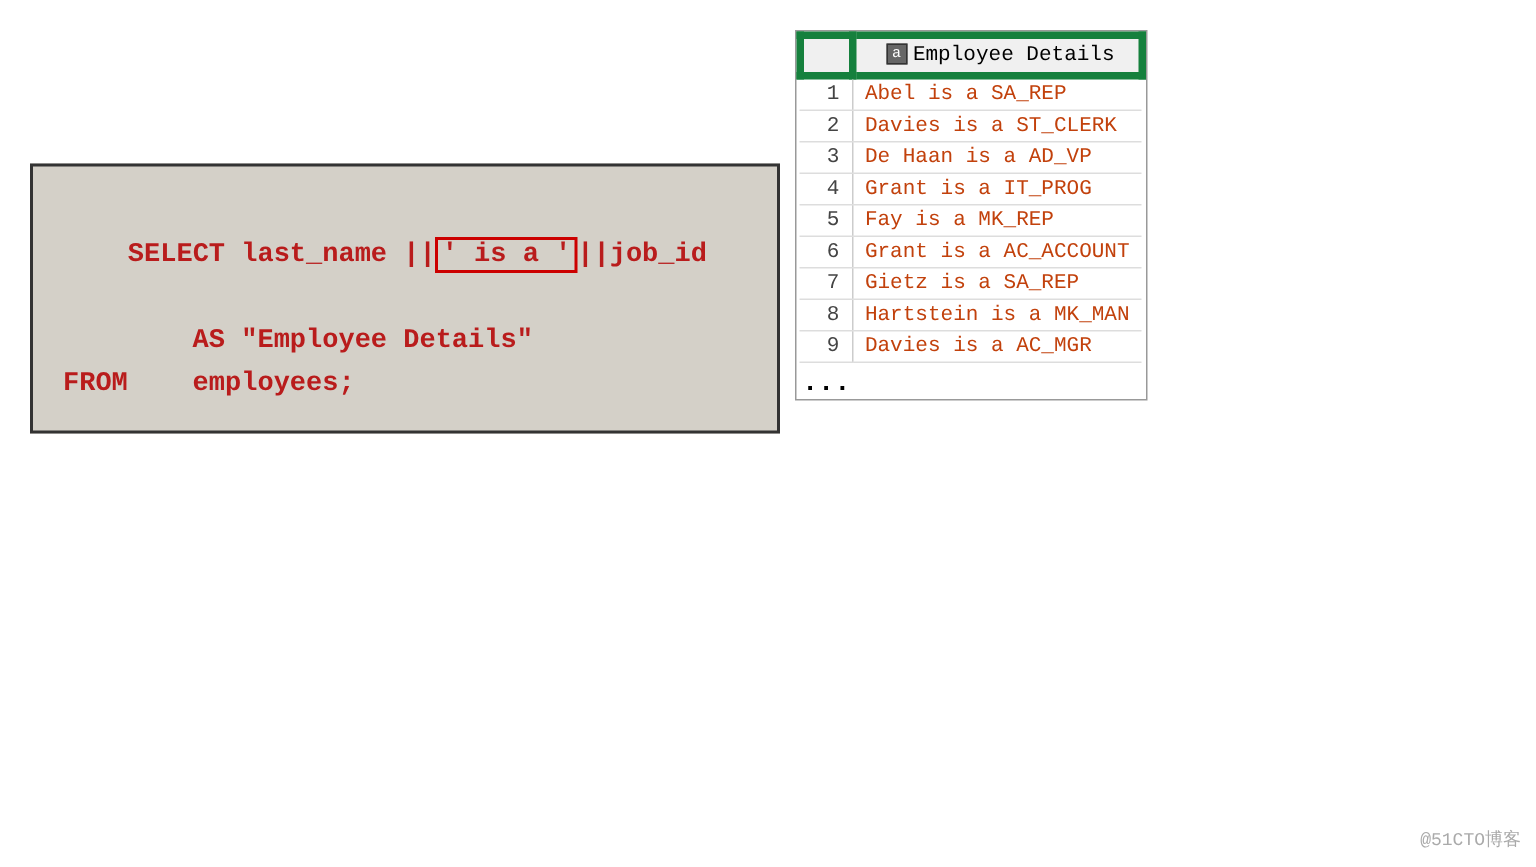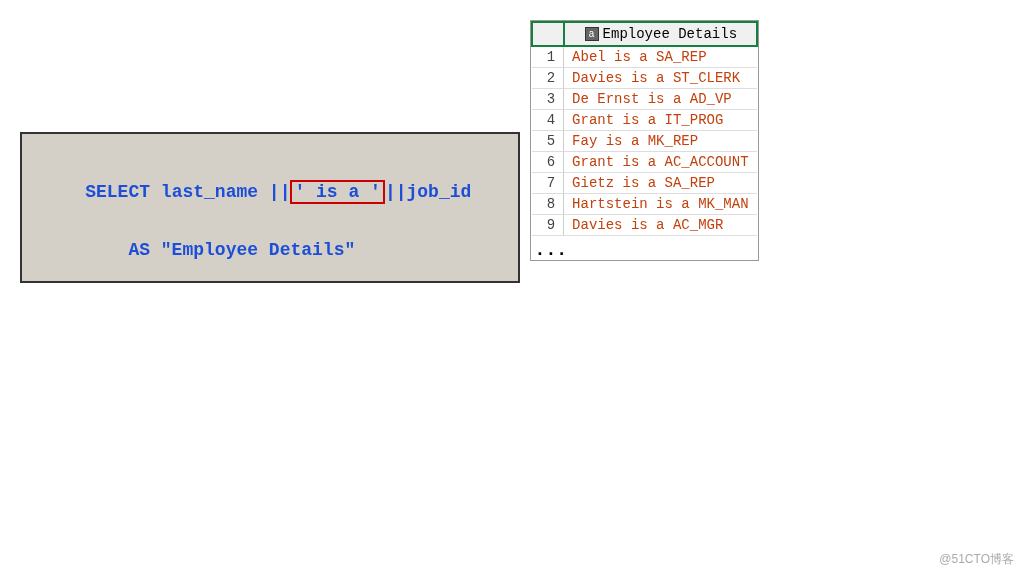--- a/index.html
+++ b/index.html
@@ -22,21 +22,21 @@
       border: 2px solid #333333;
       padding: 16px 20px;
       margin-bottom: 20px;
       display: inline-block;
       min-width: 500px;
     }
 
     .sql-line {
       font-size: 18px;
       font-weight: bold;
-      color: #1d4ed8;
+      color: #b91c1c;
       line-height: 1.6;
       white-space: pre;
     }
 
     .highlight-box {
       border: 2px solid #cc0000;
       padding: 0 2px;
       display: inline;
       background-color: #d4d0c8;
     }
@@ -48,21 +48,21 @@
     }
 
     .result-table {
       border-collapse: collapse;
       font-family: 'Courier New', Courier, monospace;
       font-size: 14px;
     }
 
     .result-table th {
       background-color: #f0f0f0;
-      border: 2px solid #15803d;
+      border: 5px solid #15803d;
       padding: 3px 10px 3px 20px;
       text-align: left;
       font-weight: normal;
       white-space: nowrap;
     }
 
     .result-table td {
       border-bottom: 1px solid #dddddd;
       padding: 2px 8px;
       white-space: nowrap;
@@ -96,36 +96,37 @@
       font-weight: bold;
       padding-left: 4px;
       margin-top: 4px;
     }
 
     .watermark {
       position: fixed;
       bottom: 10px;
       right: 10px;
       color: #aaaaaa;
-      font-family: Liberation Sans, sans-serif;
+      font-family: Liberation Mono, monospace;
       font-size: 12px;
       margin-top: 11px;
     }
   </style>
 </head>
 <body>
 
 
 
 
 <div class="sql-block">
   <div class="sql-line">
     <span>SELECT last_name ||</span><span class="highlight-box">' is a '</span><span>||job_id</span>
   </div>
   <div class="sql-line">        AS "Employee Details"</div>
+  <div class="sql-line">FROM    employees;</div>
 </div>
 
 
 <div class="result-table-container">
   <table class="result-table">
     <thead>
       <tr>
         <th></th>
         <th>
           <span class="th-icon">a</span><span>Employee Details</span>
@@ -136,21 +137,21 @@
     <tr>
           <td class="row-num">1</td>
           <td>Abel is a SA_REP</td>
         </tr>
         <tr>
           <td class="row-num">2</td>
           <td>Davies is a ST_CLERK</td>
         </tr>
         <tr>
           <td class="row-num">3</td>
-          <td>De Ernst is a AD_VP</td>
+          <td>De Haan is a AD_VP</td>
         </tr>
         <tr>
           <td class="row-num">4</td>
           <td>Grant is a IT_PROG</td>
         </tr>
         <tr>
           <td class="row-num">5</td>
           <td>Fay is a MK_REP</td>
         </tr>
         <tr>

